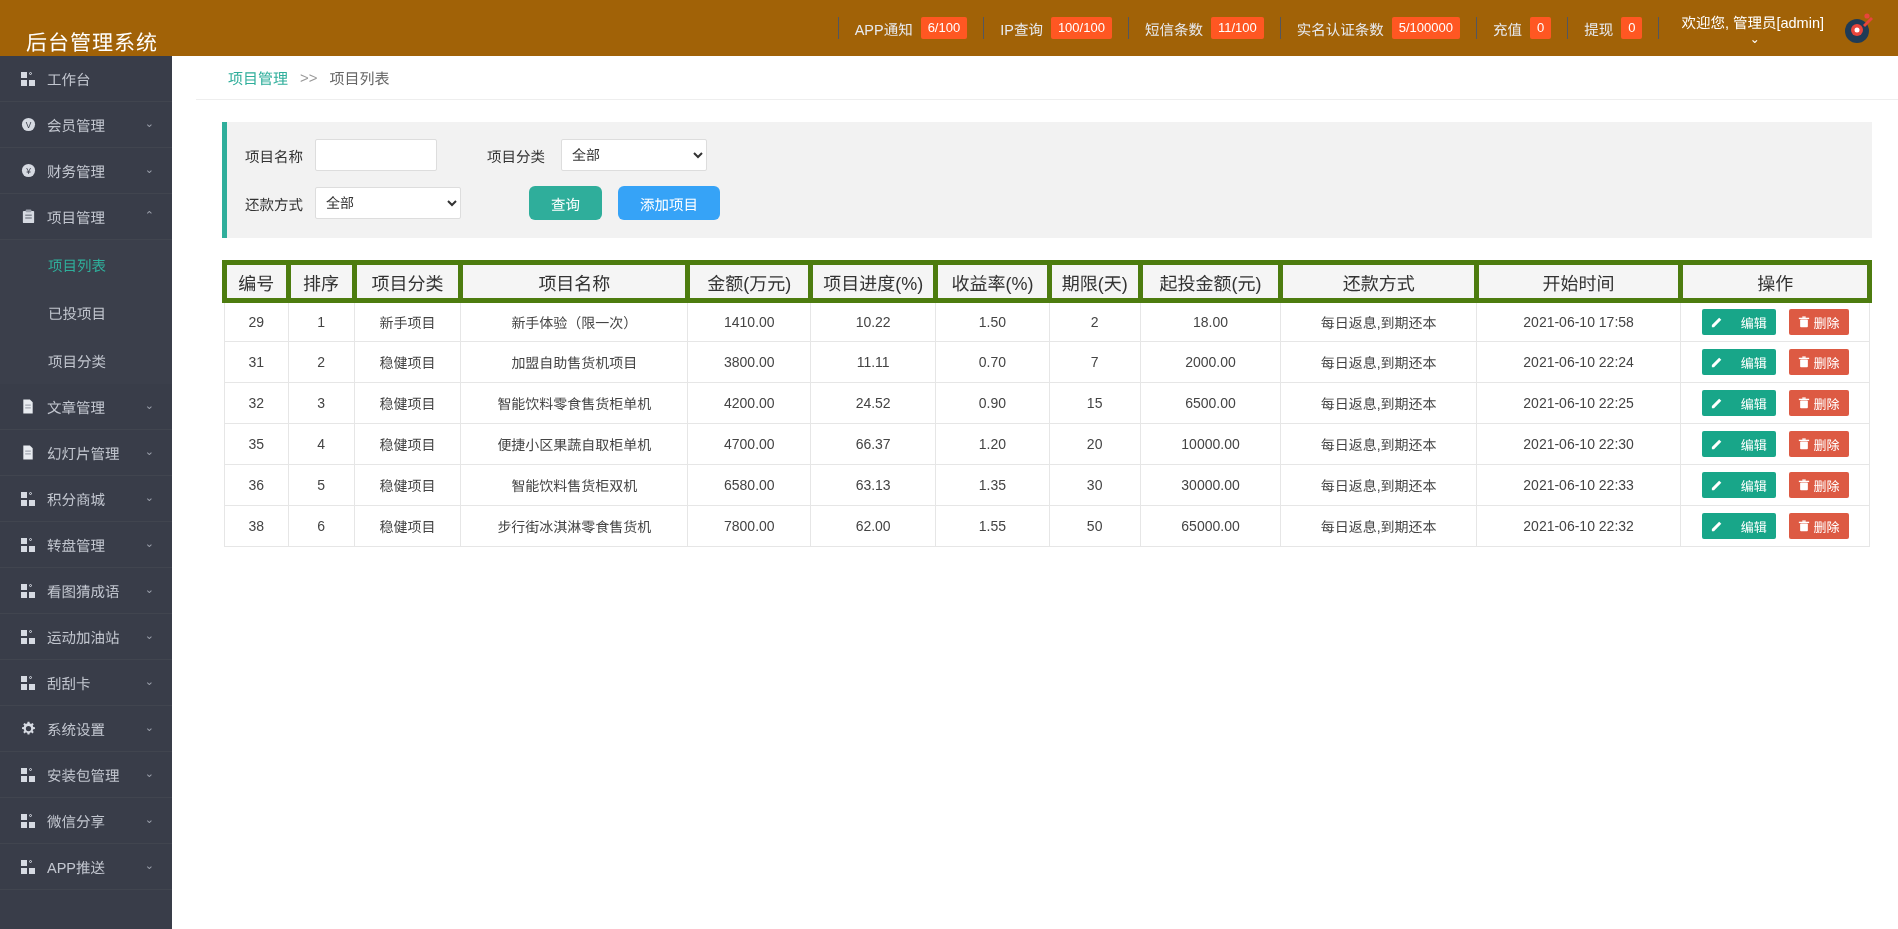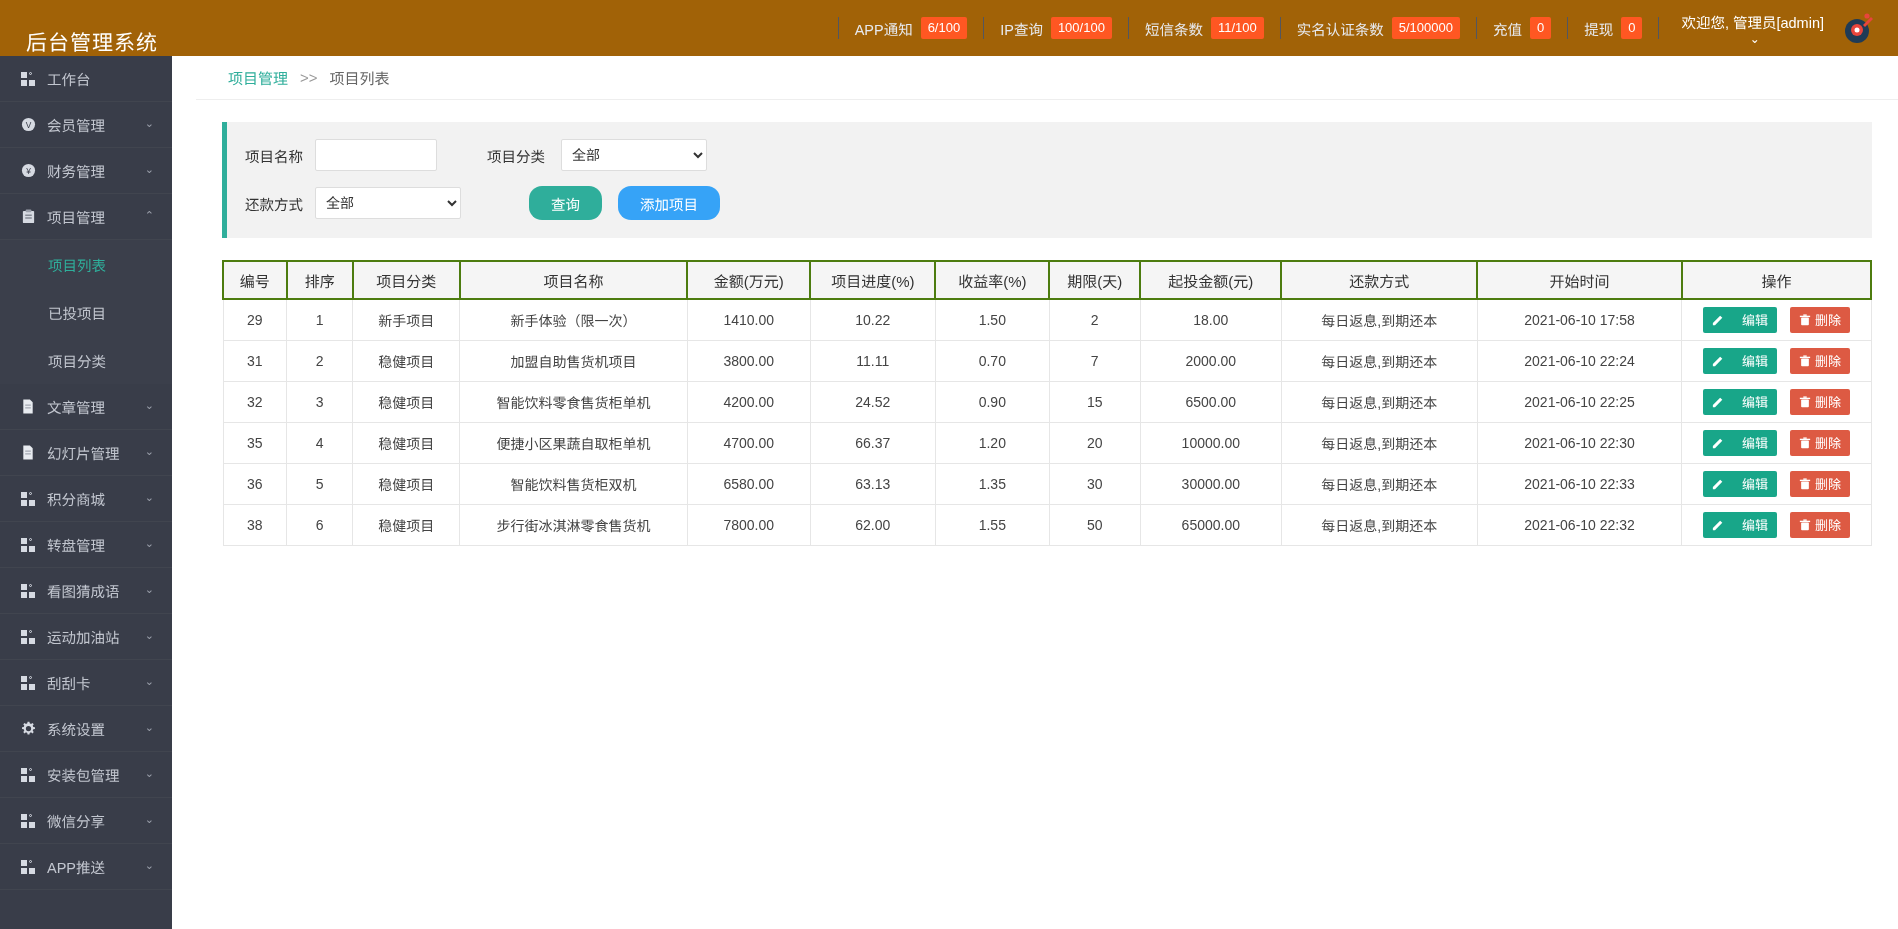--- a/index.html
+++ b/index.html
@@ -182,46 +182,46 @@
     font-size: 14px;
     font-family: inherit;
     color: #333;
     outline: none;
   }
   .fselect.cat { width: 146px; margin-left: 4px; }
   .fselect.repay { width: 146px; }
   .gap-lg { width: 50px; }
   .btn {
     height: 34px;
-    border: none; border-radius: 13px;
+    border: none; border-radius: 6px;
     color: #fff; font-size: 14.5px;
     font-family: inherit;
     padding: 0 22px;
     cursor: pointer;
     white-space: nowrap;
   }
   .btn-query { background: #2fae9b; margin-left: 68px; }
   .btn-add { background: #36a3f7; margin-left: 16px; }
 
   
   .table-wrap { padding: 22px 26px 0 26px; }
   table.grid {
     width: 100%;
     border-collapse: collapse;
     font-size: 14px;
     table-layout: fixed;
   }
   table.grid th {
     background: #f5f5f5;
-    border: 2px solid #4d7c0f;
+    border: 5px solid #4d7c0f;
     font-weight: normal;
     color: #333;
     height: 38px;
     text-align: center;
-    font-size: 15px;
+    font-size: 18px;
   }
   table.grid td {
     border: 1px solid #e6e6e6;
     height: 41px;
     text-align: center;
     color: #444;
     font-size: 14px;
   }
   .act-cell { white-space: nowrap; }
   .btn-sm {

